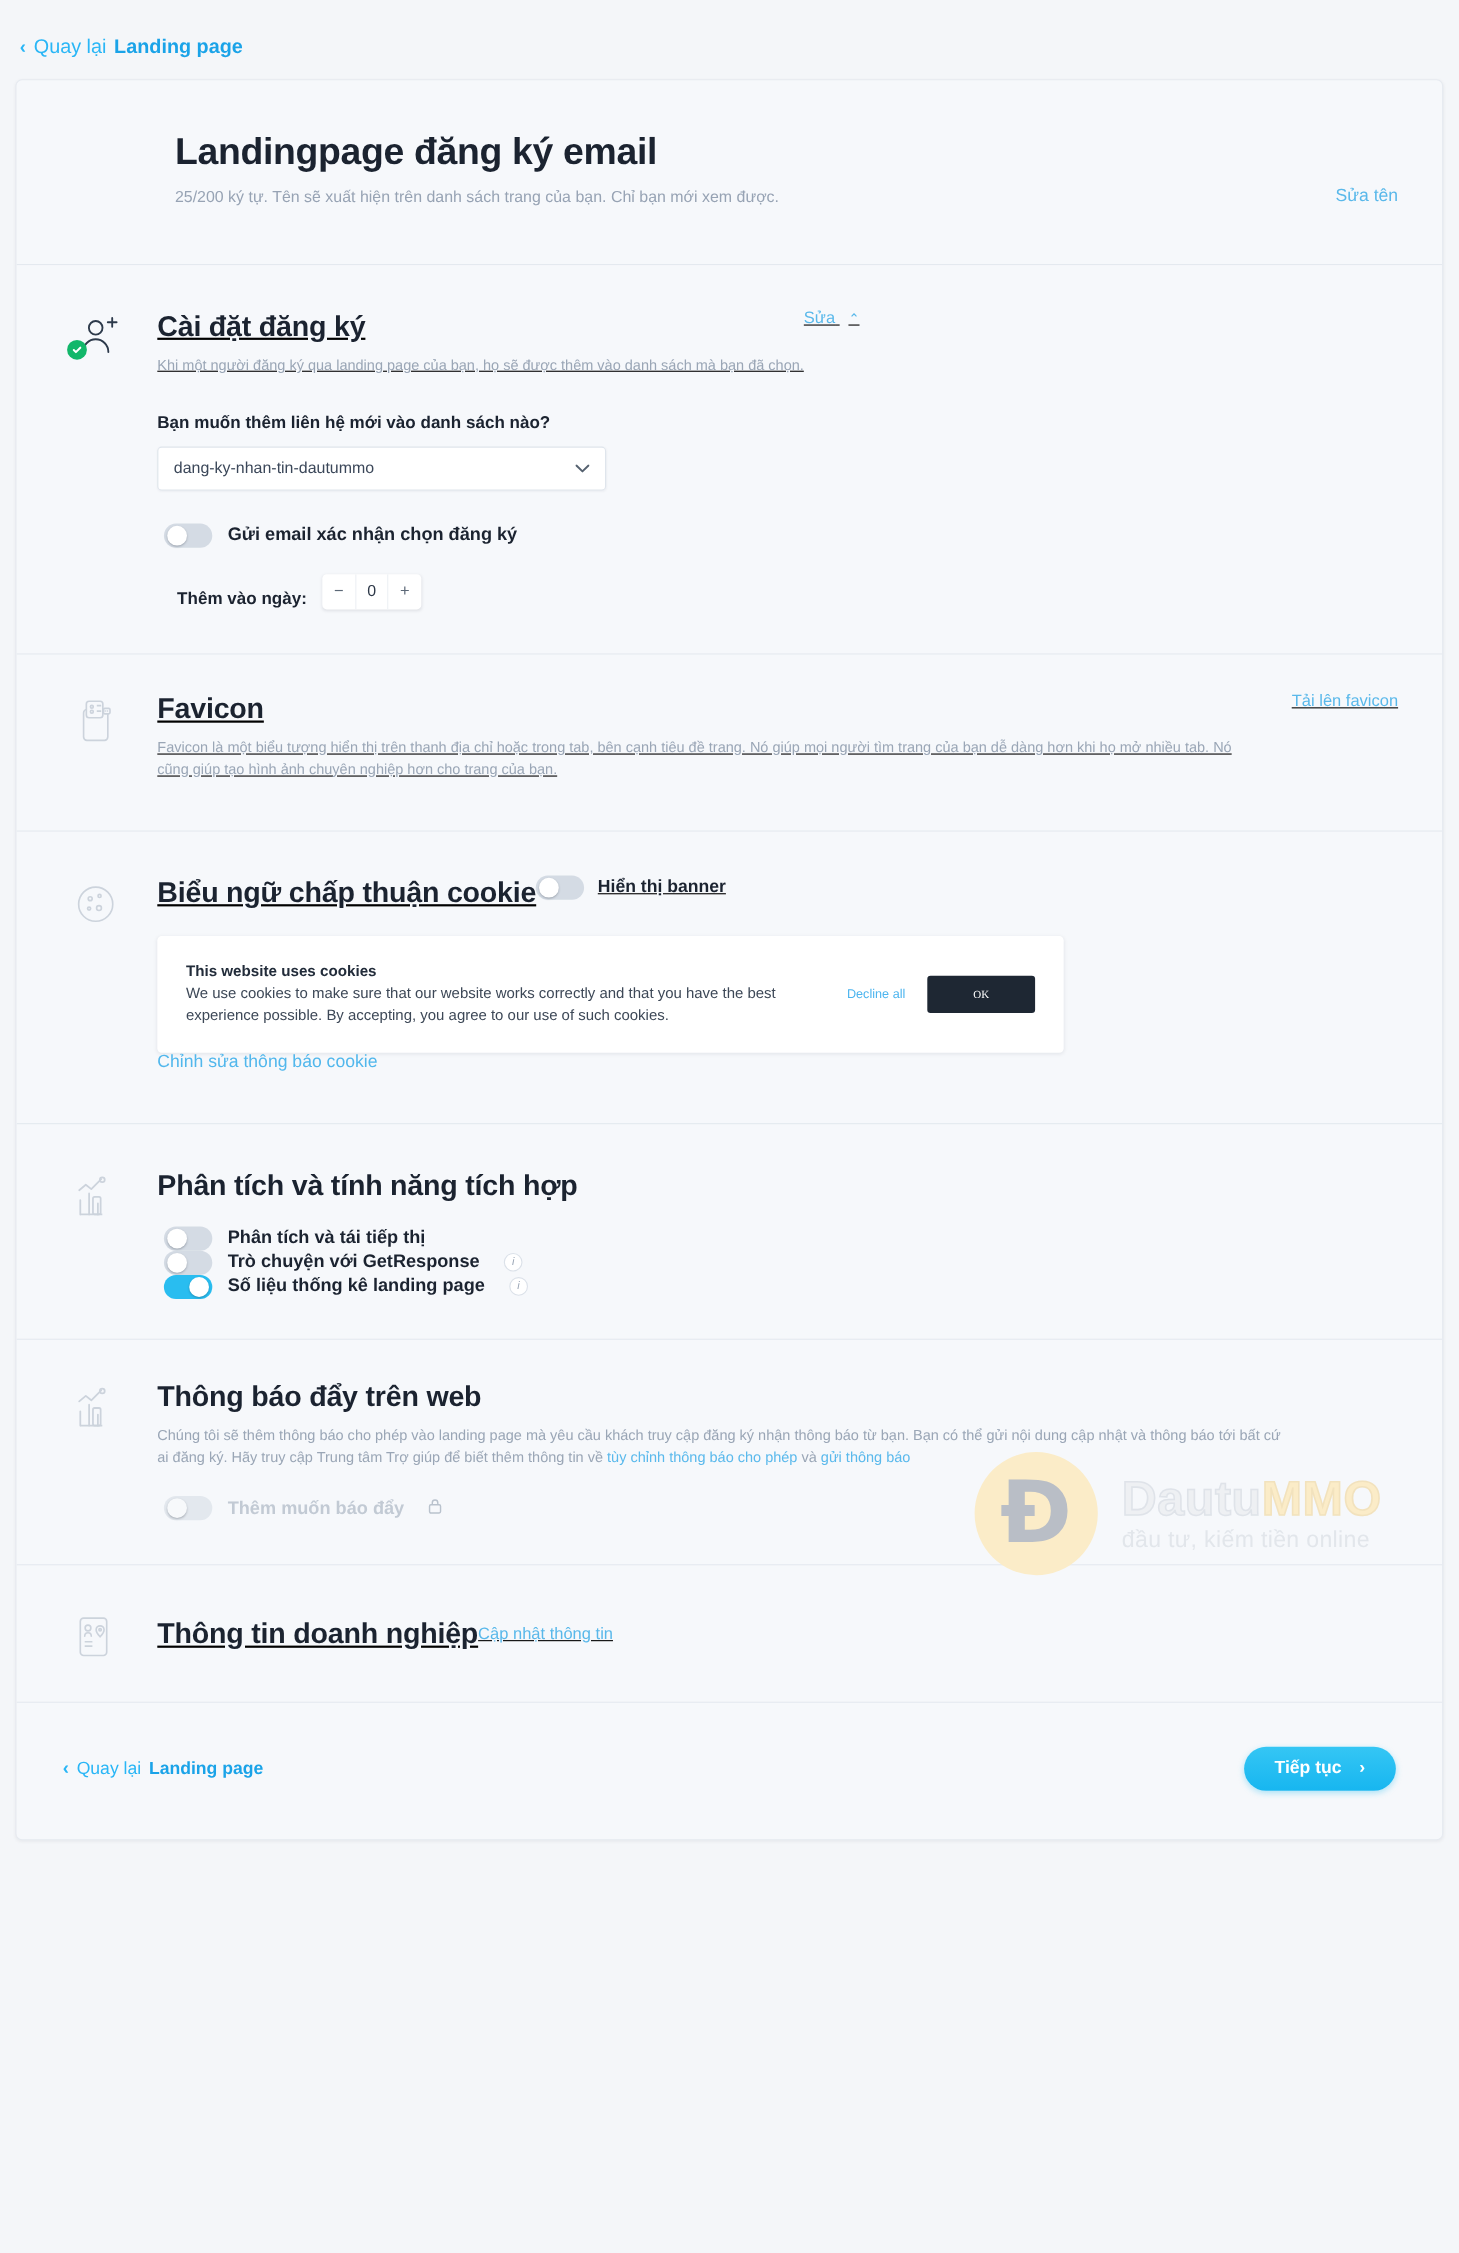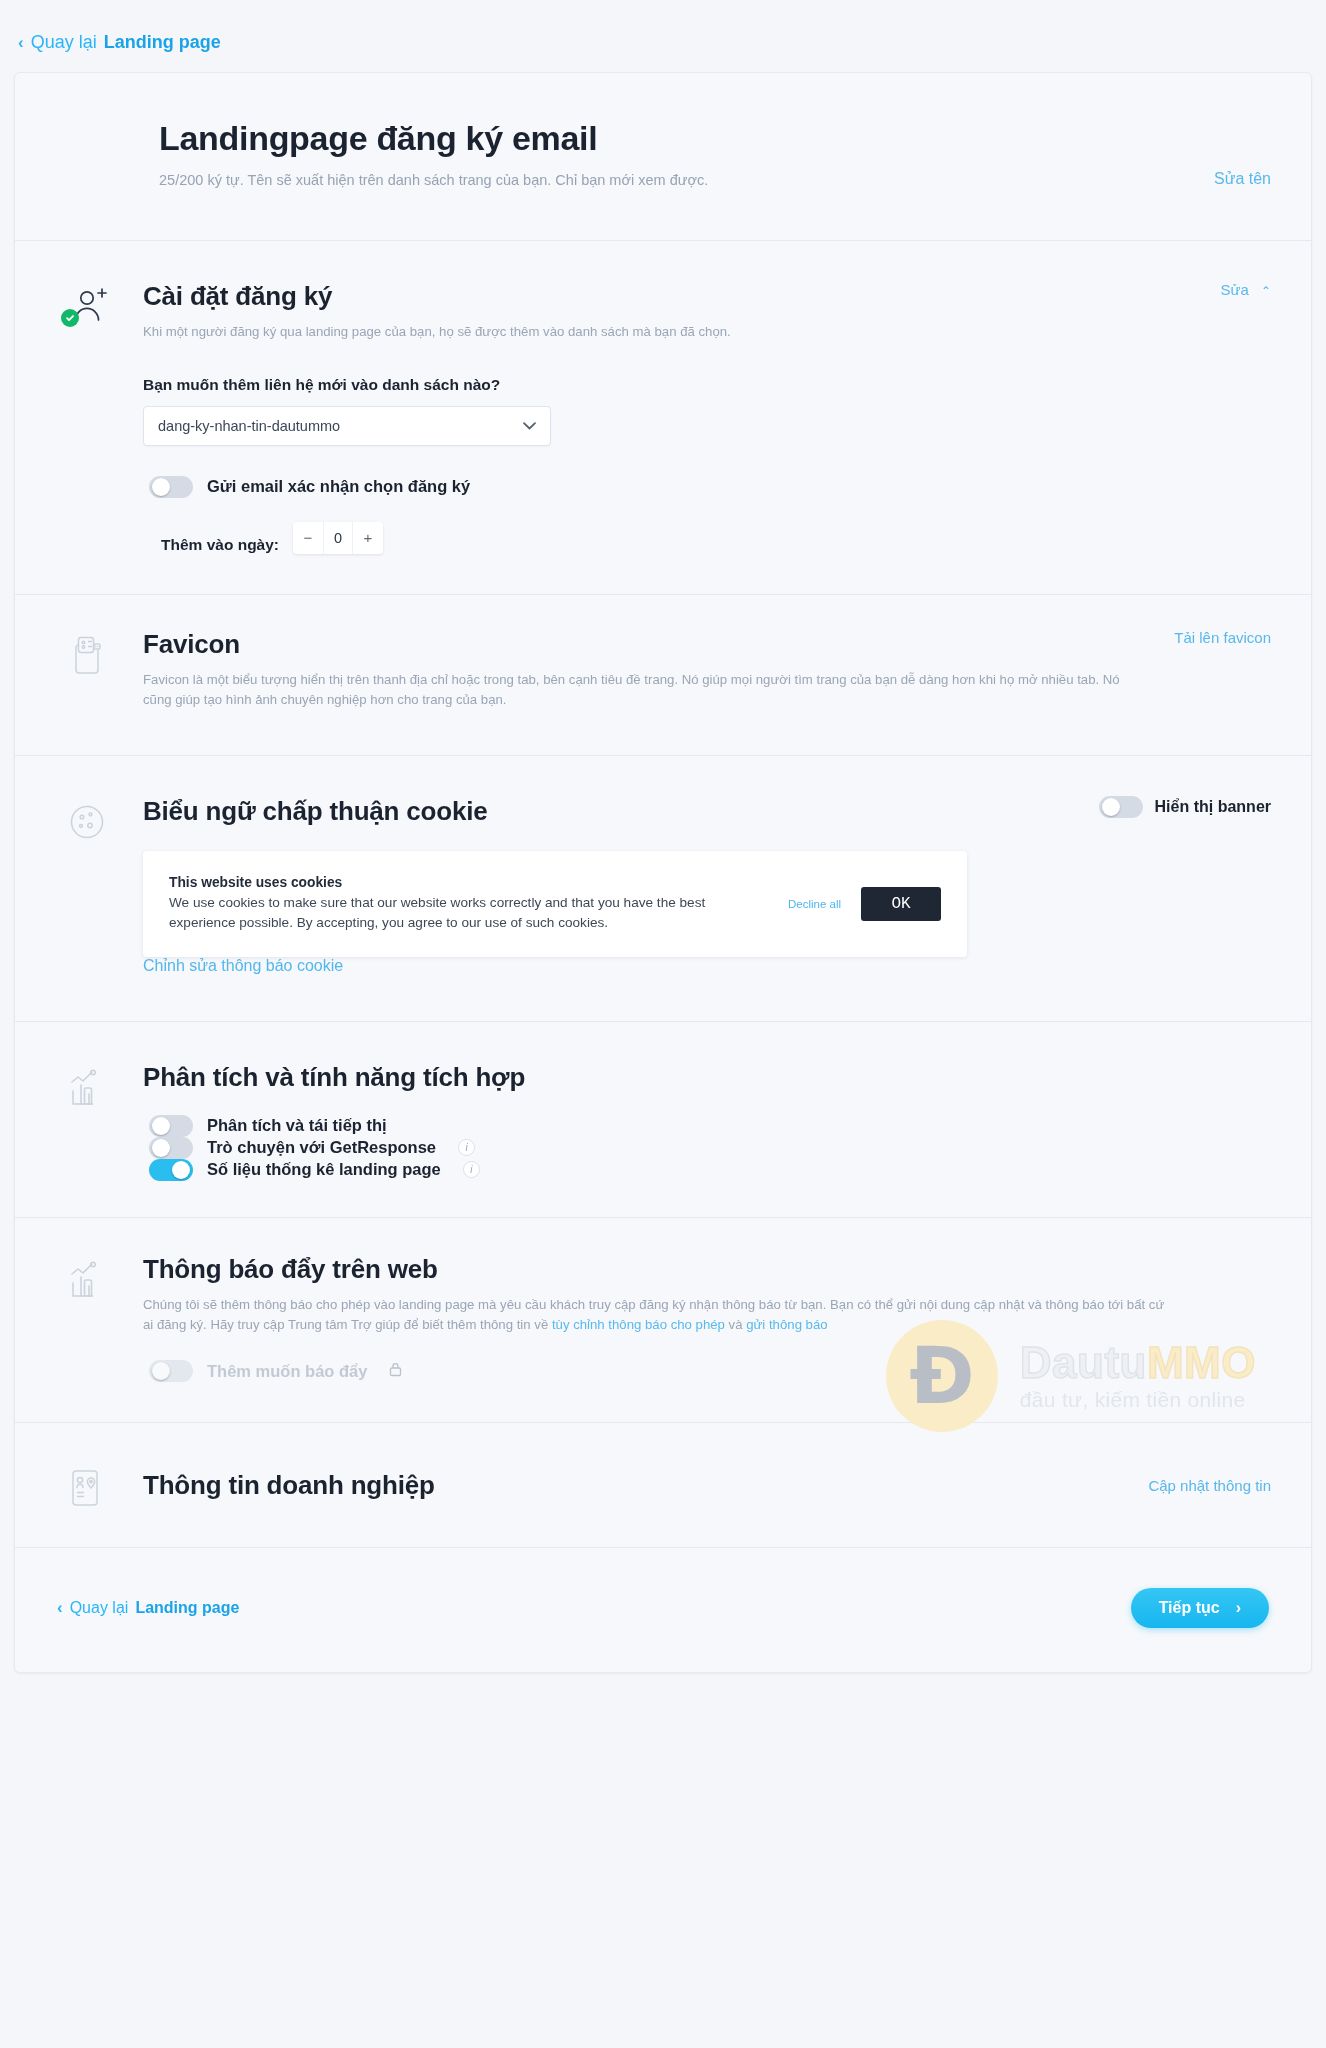--- a/index.html
+++ b/index.html
@@ -43,21 +43,21 @@
     letter-spacing: -0.3px; line-height: 1.15;
   }
   .page-subtitle { margin-top: 14px; font-size: 14.5px; color: #97a3b4; }
   .link { color: #59b8ea; font-size: 16px; cursor: pointer; text-decoration: none; white-space: nowrap; }
   .link-sm { font-size: 15px; }
 
   
   .sec-row { display: flex; padding: 40px 40px 40px 52px; }
   .sec-icon { width: 76px; flex: 0 0 76px; padding-top: 6px; }
   .sec-body { flex: 1 1 auto; min-width: 0; }
-  .sec-head { display:flex; justify-content:space-between; align-items:flex-start; }
+  .sec-head { display:flex; justify-content:flex-start; align-items:flex-start;text-decoration:underline; }
   .sec-title { font-size: 26px; font-weight: 800; color: #1b2330; letter-spacing: -0.2px; }
   .sec-desc { margin-top: 10px; font-size: 13.2px; color: #9aa6b6; line-height: 1.5; max-width: 830px; }
 
   
   .ico { display:block; }
   .ico svg { display:block; }
   .check-badge {
     position: absolute; left: 56px; top: 20px;
     width: 18px; height: 18px; border-radius: 50%; background: #12b76a;
     display:flex; align-items:center; justify-content:center;
@@ -110,22 +110,22 @@
     box-shadow: 0 1px 4px rgba(16,24,40,.09);
     padding: 24px 26px; display:flex; align-items:center; gap: 20px;
     max-width: 824px;
   }
   .cb-text { flex: 1 1 auto; }
   .cb-title { font-size: 13.8px; font-weight: 700; color: #222c3a; }
   .cb-body { margin-top: 3px; font-size: 13.6px; color: #3d4857; line-height: 1.45; max-width: 560px; }
   .cb-decline { font-size: 11.5px; color: #4db5ef; white-space: nowrap; cursor:pointer; }
   .cb-ok {
     background: #1e2733; color: #fff; border: none; border-radius: 3px;
-    width: 80px; height: 34px; font-size: 16px; cursor: pointer;
-    font-family: Liberation Mono, monospace;
+    width: 98px; height: 34px; font-size: 10px; cursor: pointer;
+    font-family: Liberation Serif, serif;
   }
   .edit-cookie { margin-top: 30px; font-size: 16px; color: #51b7ec; cursor:pointer; }
 
   .banner-toggle { display:flex; align-items:center; gap: 12px; }
   .banner-toggle .lbl { font-size: 16px; font-weight: 700; color:#1b2330; }
 
   
   .tgl-list { margin-top: 22px; display:flex; flex-direction: column; padding-left: 6px; }
   .info-i {
     width: 17px; height: 17px; border-radius: 50%; border: 1px solid #dbe1e9;

